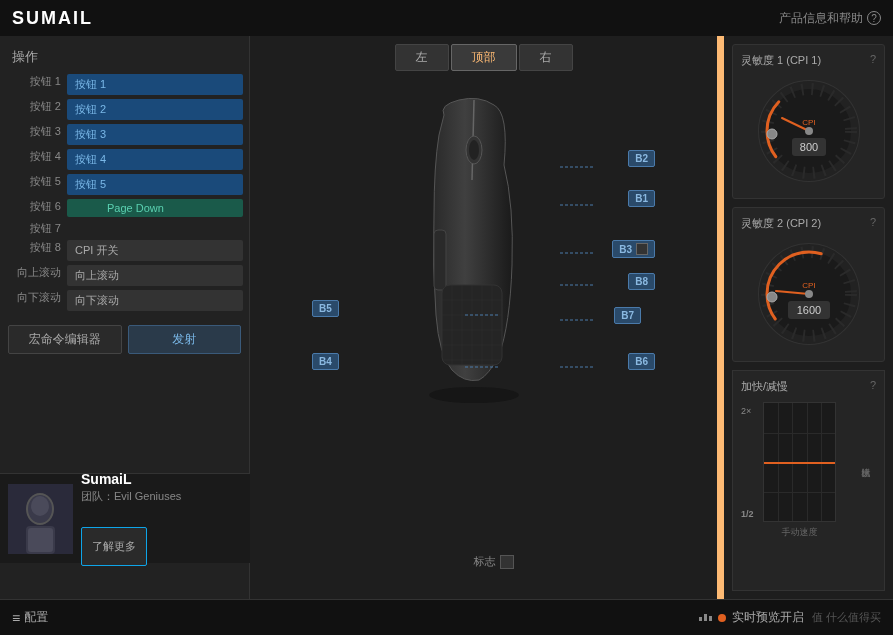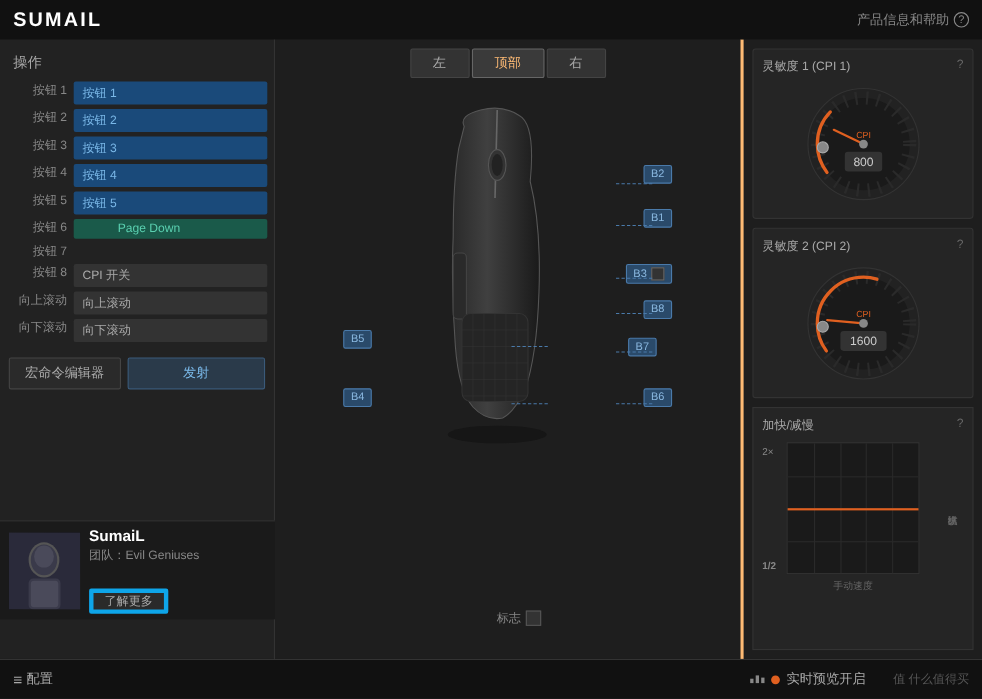--- a/index.html
+++ b/index.html
@@ -100,21 +100,21 @@
       text-align: center;
       border-radius: 2px;
       cursor: pointer;
       font-size: 12px;
     }
     .btn-fire {
       flex: 1;
       background: #2a3a4a;
       border: 1px solid #3a5a7a;
       color: #7ab8e8;
-      padding: 5px 12px;
+      padding: 5px 0;
       text-align: center;
       border-radius: 2px;
       cursor: pointer;
       font-size: 12px;
     }
 
     
     #center-panel {
       flex: 1;
       display: flex;
@@ -157,27 +157,28 @@
     .mouse-btn-label {
       position: absolute;
       background: #2a4a6a;
       border: 1px solid #4a7aaa;
       color: #8ab8e0;
       padding: 2px 6px;
       font-size: 10px;
       border-radius: 2px;
       cursor: pointer;
       white-space: nowrap;
+      font-weight: bold;
     }
 
     
     #right-panel {
-      width: 220px;
+      width: 176px;
       background: #1e1e1e;
-      border-left: 3px solid #fdba74;
+      border-left: 7px solid #fdba74;
       padding: 8px;
       display: flex;
       flex-direction: column;
       gap: 8px;
     }
 
     .sensitivity-section {
       background: #252525;
       border: 1px solid #333;
       border-radius: 3px;
@@ -229,21 +230,21 @@
       border-top: 1px solid #333;
     }
     .bottom-left {
       display: flex;
       align-items: center;
       gap: 8px;
     }
     .bottom-right {
       display: flex;
       align-items: center;
-      gap: 25px;
+      gap: 8px;
     }
     .config-btn {
       display: flex;
       align-items: center;
       gap: 4px;
       color: #aaa;
       cursor: pointer;
     }
     .realtime-indicator {
       display: flex;
@@ -306,23 +307,23 @@
       font-weight: bold;
       margin-bottom: 2px;
     }
     .profile-team {
       color: #888;
       font-size: 11px;
       margin-bottom: 23px;
     }
     .learn-more-btn {
       background: #2a2a2a;
-      border: 4px solid #0ea5e9;
+      border: 1px solid #0ea5e9;
       color: #aaa;
-      padding: 0 10px;
+      padding: 11px 10px;
       font-size: 11px;
       border-radius: 2px;
       cursor: pointer;
     }
 
     
     .grid-line-h {
       position: absolute;
       left: 0; right: 0;
       height: 1px;

